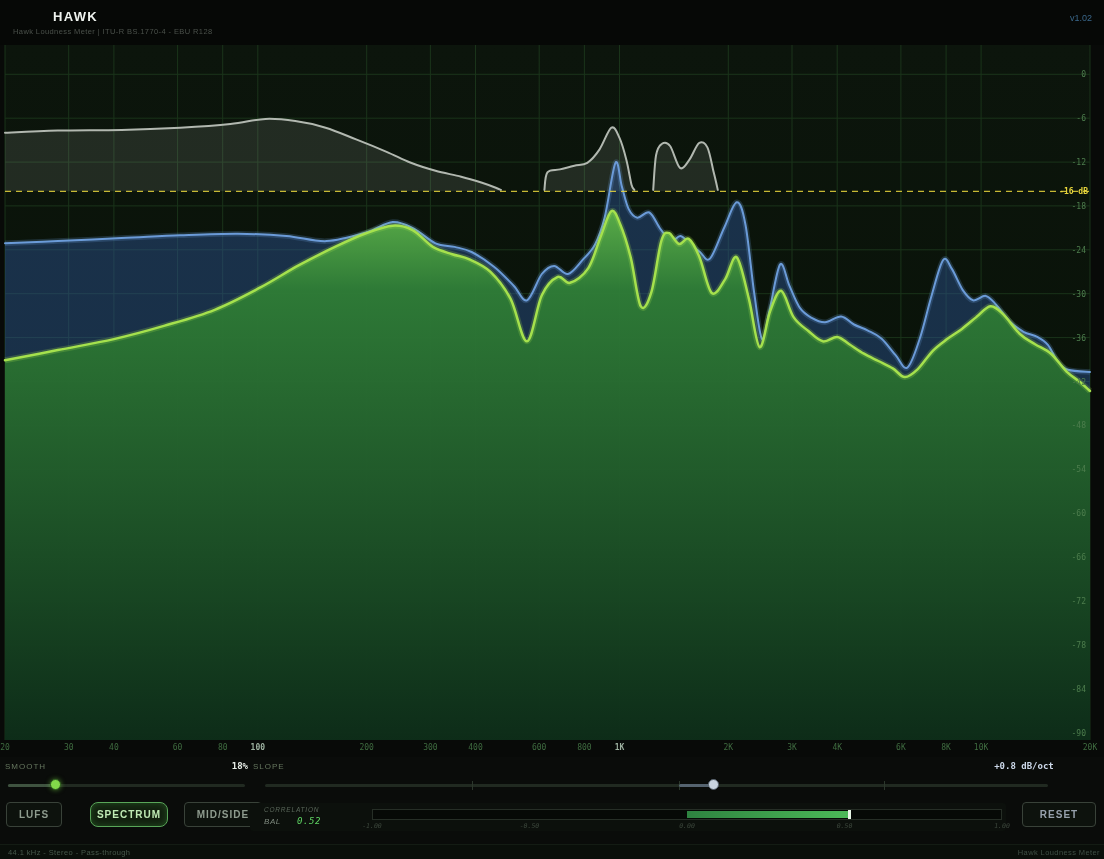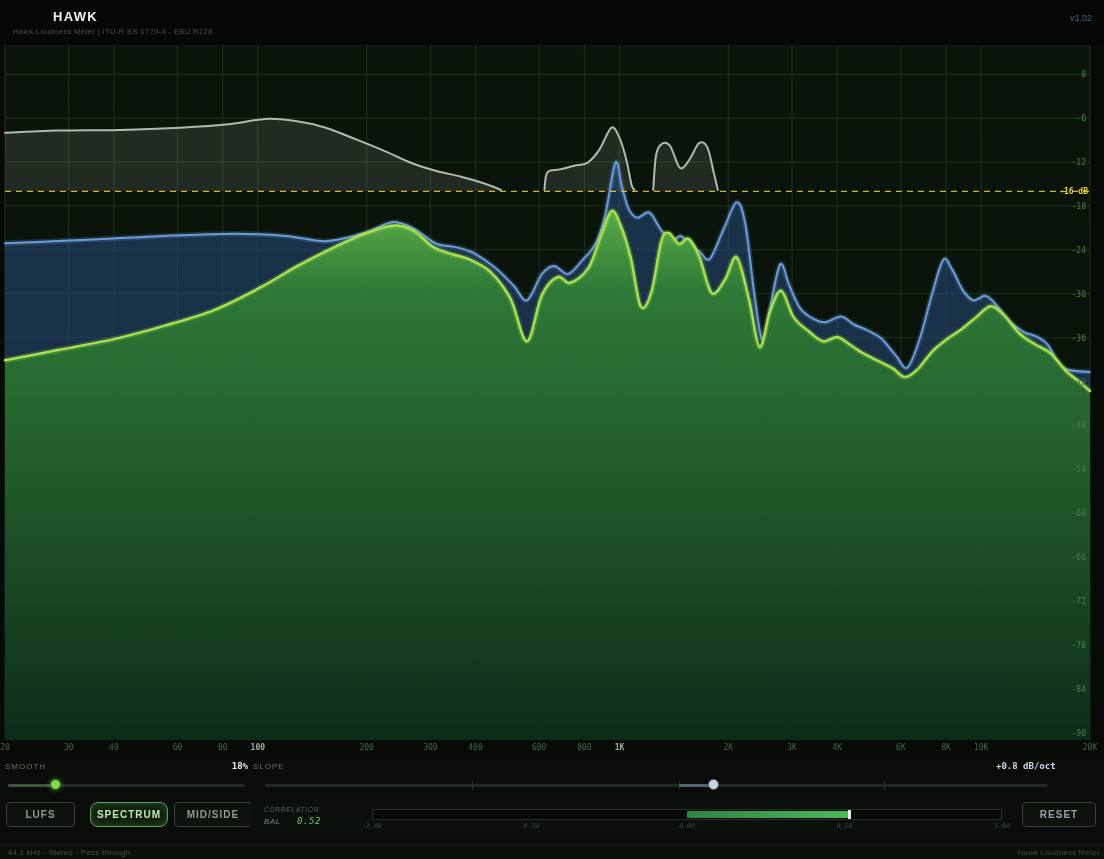--- a/index.html
+++ b/index.html
@@ -21,41 +21,41 @@
   .plot svg { display:block; }
 
   
   .controls { position:absolute; left:0; top:757px; width:1104px; height:45px; }
   .ctl-label { position:absolute; top:5px; font-size:8px; letter-spacing:1px; color:#66775f; }
   #smooth-label { left:5px; }
   #slope-label  { left:253px; }
   .ctl-value { position:absolute; top:4px; font-size:9px; font-weight:bold;
                font-family:"DejaVu Sans Mono", monospace; }
   #smooth-value { left:188px; width:60px; text-align:right; color:#eaf0ea; }
-  #slope-value  { left:996px; width:104px; text-align:left; color:#cdd9ea; }
+  #slope-value  { left:972px; width:104px; text-align:center; color:#cdd9ea; }
   .slider { position:absolute; top:21px; height:14px; }
   #smooth-slider { left:8px;   width:237px; }
   #slope-slider  { left:265px; width:783px; }
   .track { position:absolute; left:0; right:0; top:6px; height:3px; background:#212a21; border-radius:2px; }
   .track-fill { position:absolute; top:6px; height:3px; border-radius:2px; }
   #smooth-fill { left:0; background:#3f5340; }
   #slope-fill  { background:#55636f; }
   .slope-tick { position:absolute; top:3px; width:1px; height:9px; background:#2c372c; }
   .knob { position:absolute; top:1px; width:11px; height:11px; border-radius:50%; cursor:pointer; }
   .knob.green  { background:#82d84a; border:1px solid #2c5a1e; box-shadow:0 0 5px rgba(120,220,70,.55); }
   .knob.silver { background:#c9d4e0; border:1px solid #55606c; }
 
   
   .bottom { position:absolute; left:0; top:802px; width:1104px; height:34px; }
   .btn { position:absolute; top:0; height:25px; background:#0d120d; border:1px solid #394239;
          border-radius:4px; color:#8e9b8e; font-family:inherit; font-size:10px; font-weight:600;
          letter-spacing:1px; text-align:center; line-height:22px; padding:0; cursor:pointer; }
-  #btn-lufs    { left:6px;   width:69px; }
+  #btn-lufs    { left:6px;   width:56px; }
   #btn-spectrum{ left:90px;  width:78px; }
-  #btn-midside { left:174px; width:78px; }
+  #btn-midside { left:184px; width:78px; }
   #btn-reset   { left:1022px; width:74px; color:#97a1ad; }
   .btn.active { border-color:#59a659; color:#bfe9b4; background:#12200f;
                 box-shadow:inset 0 0 7px rgba(80,200,80,.28);border-radius:8px; }
 
   .corr-panel { position:absolute; left:250px; top:1px; width:756px; height:28px;
                 background:#0c100c; border-radius:3px;font-style:italic; }
   .corr-title { position:absolute; left:14px; top:3px; font-size:6.5px; letter-spacing:.8px; color:#5a675a; }
   .corr-bal { position:absolute; left:14px; top:13px; font-size:8px; letter-spacing:.6px; color:#7d887d; }
   .corr-val { margin-left:16px; font-size:9px; color:#5ed463; font-family:"DejaVu Sans Mono", monospace; }
   .corr-meter { position:absolute; left:122px; top:6px; width:630px; height:11px;

